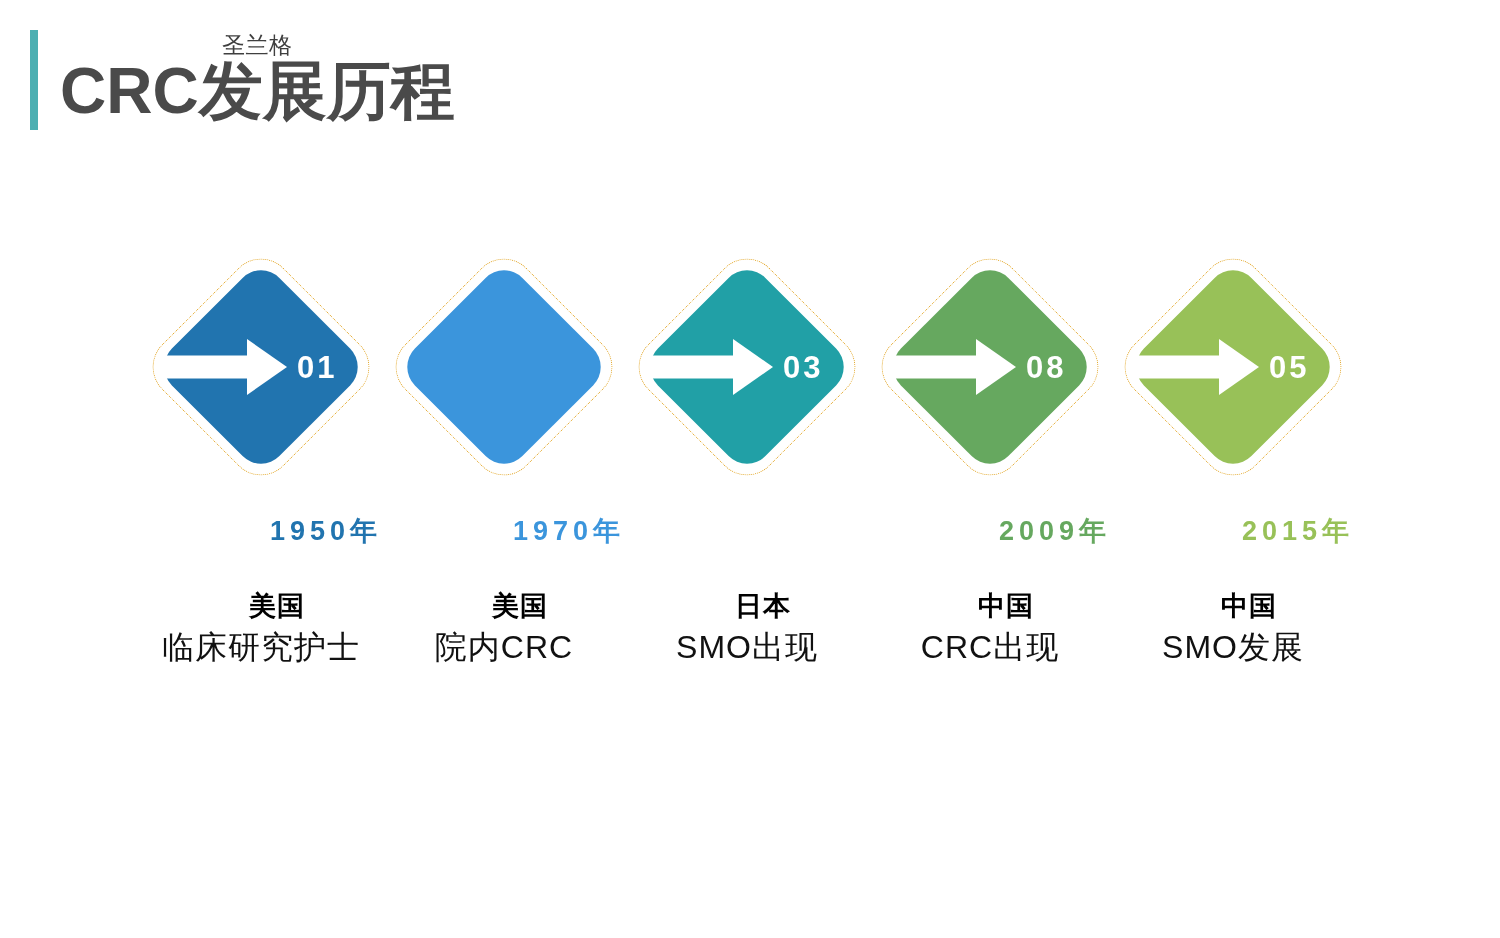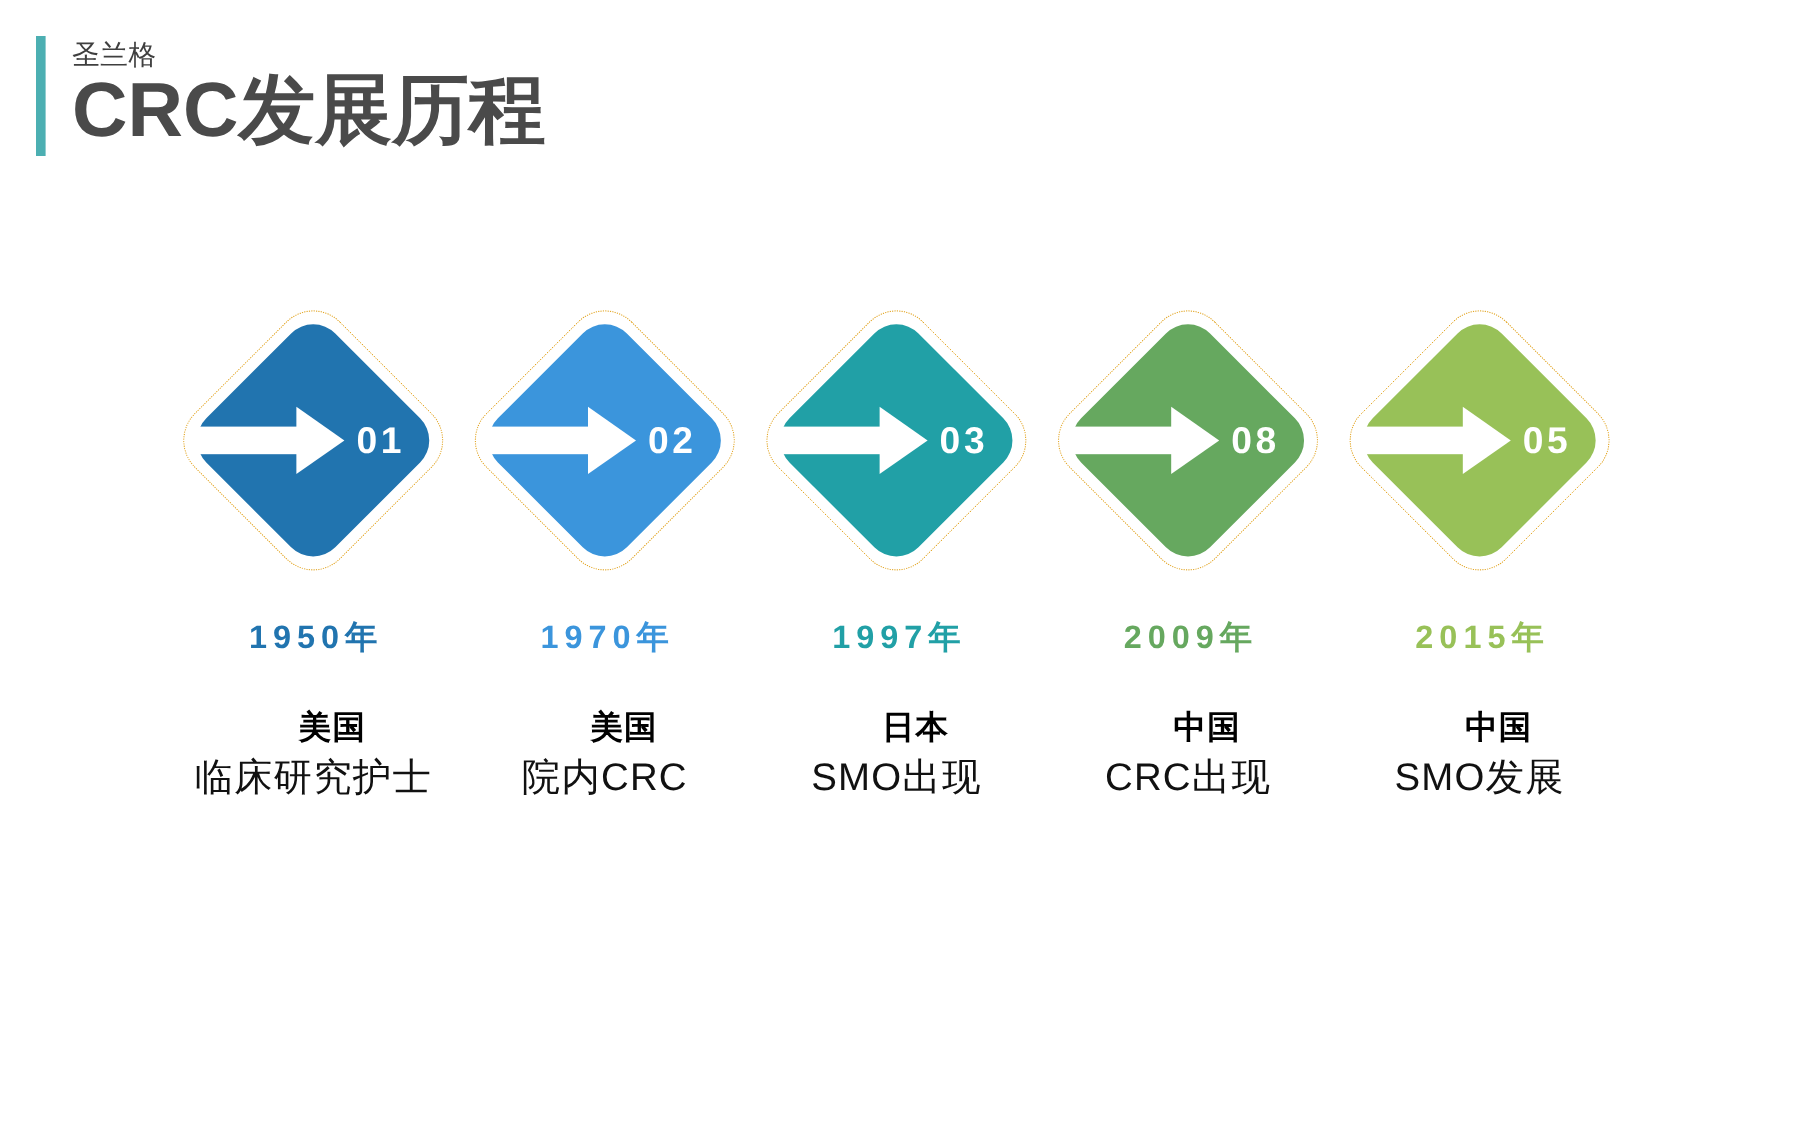--- a/index.html
+++ b/index.html
@@ -29,20 +29,21 @@
     width: 8px;
     height: 100px;
     background: #4CAFB2;
     flex: 0 0 8px;
   }
   .header-text {
     padding-left: 22px;
     display: flex;
     flex-direction: column;
     justify-content: flex-start;
+    text-align: center;
   }
   .header-sub {
     font-size: 23px;
     line-height: 30px;
     color: #3f3f3f;
     font-weight: 400;
     letter-spacing: 0.5px;
   }
   .header-title {
     font-size: 64px;
@@ -149,21 +150,21 @@
     letter-spacing: 3px;
     line-height: 1;
   }
 
   
   .year {
     position: absolute;
     left: 0;
     top: 268px;
     width: 100%;
-    text-align: center;
+    text-align: right;
     font-size: 27px;
     font-weight: 700;
     letter-spacing: 5px;
     text-indent: 5px;
     line-height: 34px;
   }
   .country {
     position: absolute;
     left: 16px;
     top: 342px;
@@ -214,43 +215,35 @@
         <div class="step-num">01</div>
       </div>
       <div class="year" style="color: rgb(33, 116, 175);">1950年</div>
       <div class="country">美国</div>
       <div class="detail">临床研究护士</div>
     </div>
 
     <div class="step">
       <div class="dot-diamond" style="border-color: rgb(227, 168, 43);"></div>
       <div class="diamond" style="background: rgb(59, 149, 220);"></div>
-      <div class="badge">
-        <div class="arrow">
-          <div class="arrow-shaft"></div>
-          <div class="arrow-head"></div>
-        </div>
-        <div class="step-num">02</div>
-      </div>
       <div class="year" style="color: rgb(59, 149, 220);">1970年</div>
       <div class="country">美国</div>
       <div class="detail">院内CRC</div>
     </div>
 
     <div class="step">
       <div class="dot-diamond" style="border-color: rgb(227, 168, 43);"></div>
       <div class="diamond" style="background: rgb(33, 160, 166);"></div>
       <div class="badge">
         <div class="arrow">
           <div class="arrow-shaft"></div>
           <div class="arrow-head"></div>
         </div>
         <div class="step-num">03</div>
       </div>
-      <div class="year" style="color: rgb(33, 160, 166);">1997年</div>
       <div class="country">日本</div>
       <div class="detail">SMO出现</div>
     </div>
 
     <div class="step">
       <div class="dot-diamond" style="border-color: rgb(227, 168, 43);"></div>
       <div class="diamond" style="background: rgb(102, 168, 95);"></div>
       <div class="badge">
         <div class="arrow">
           <div class="arrow-shaft"></div>

